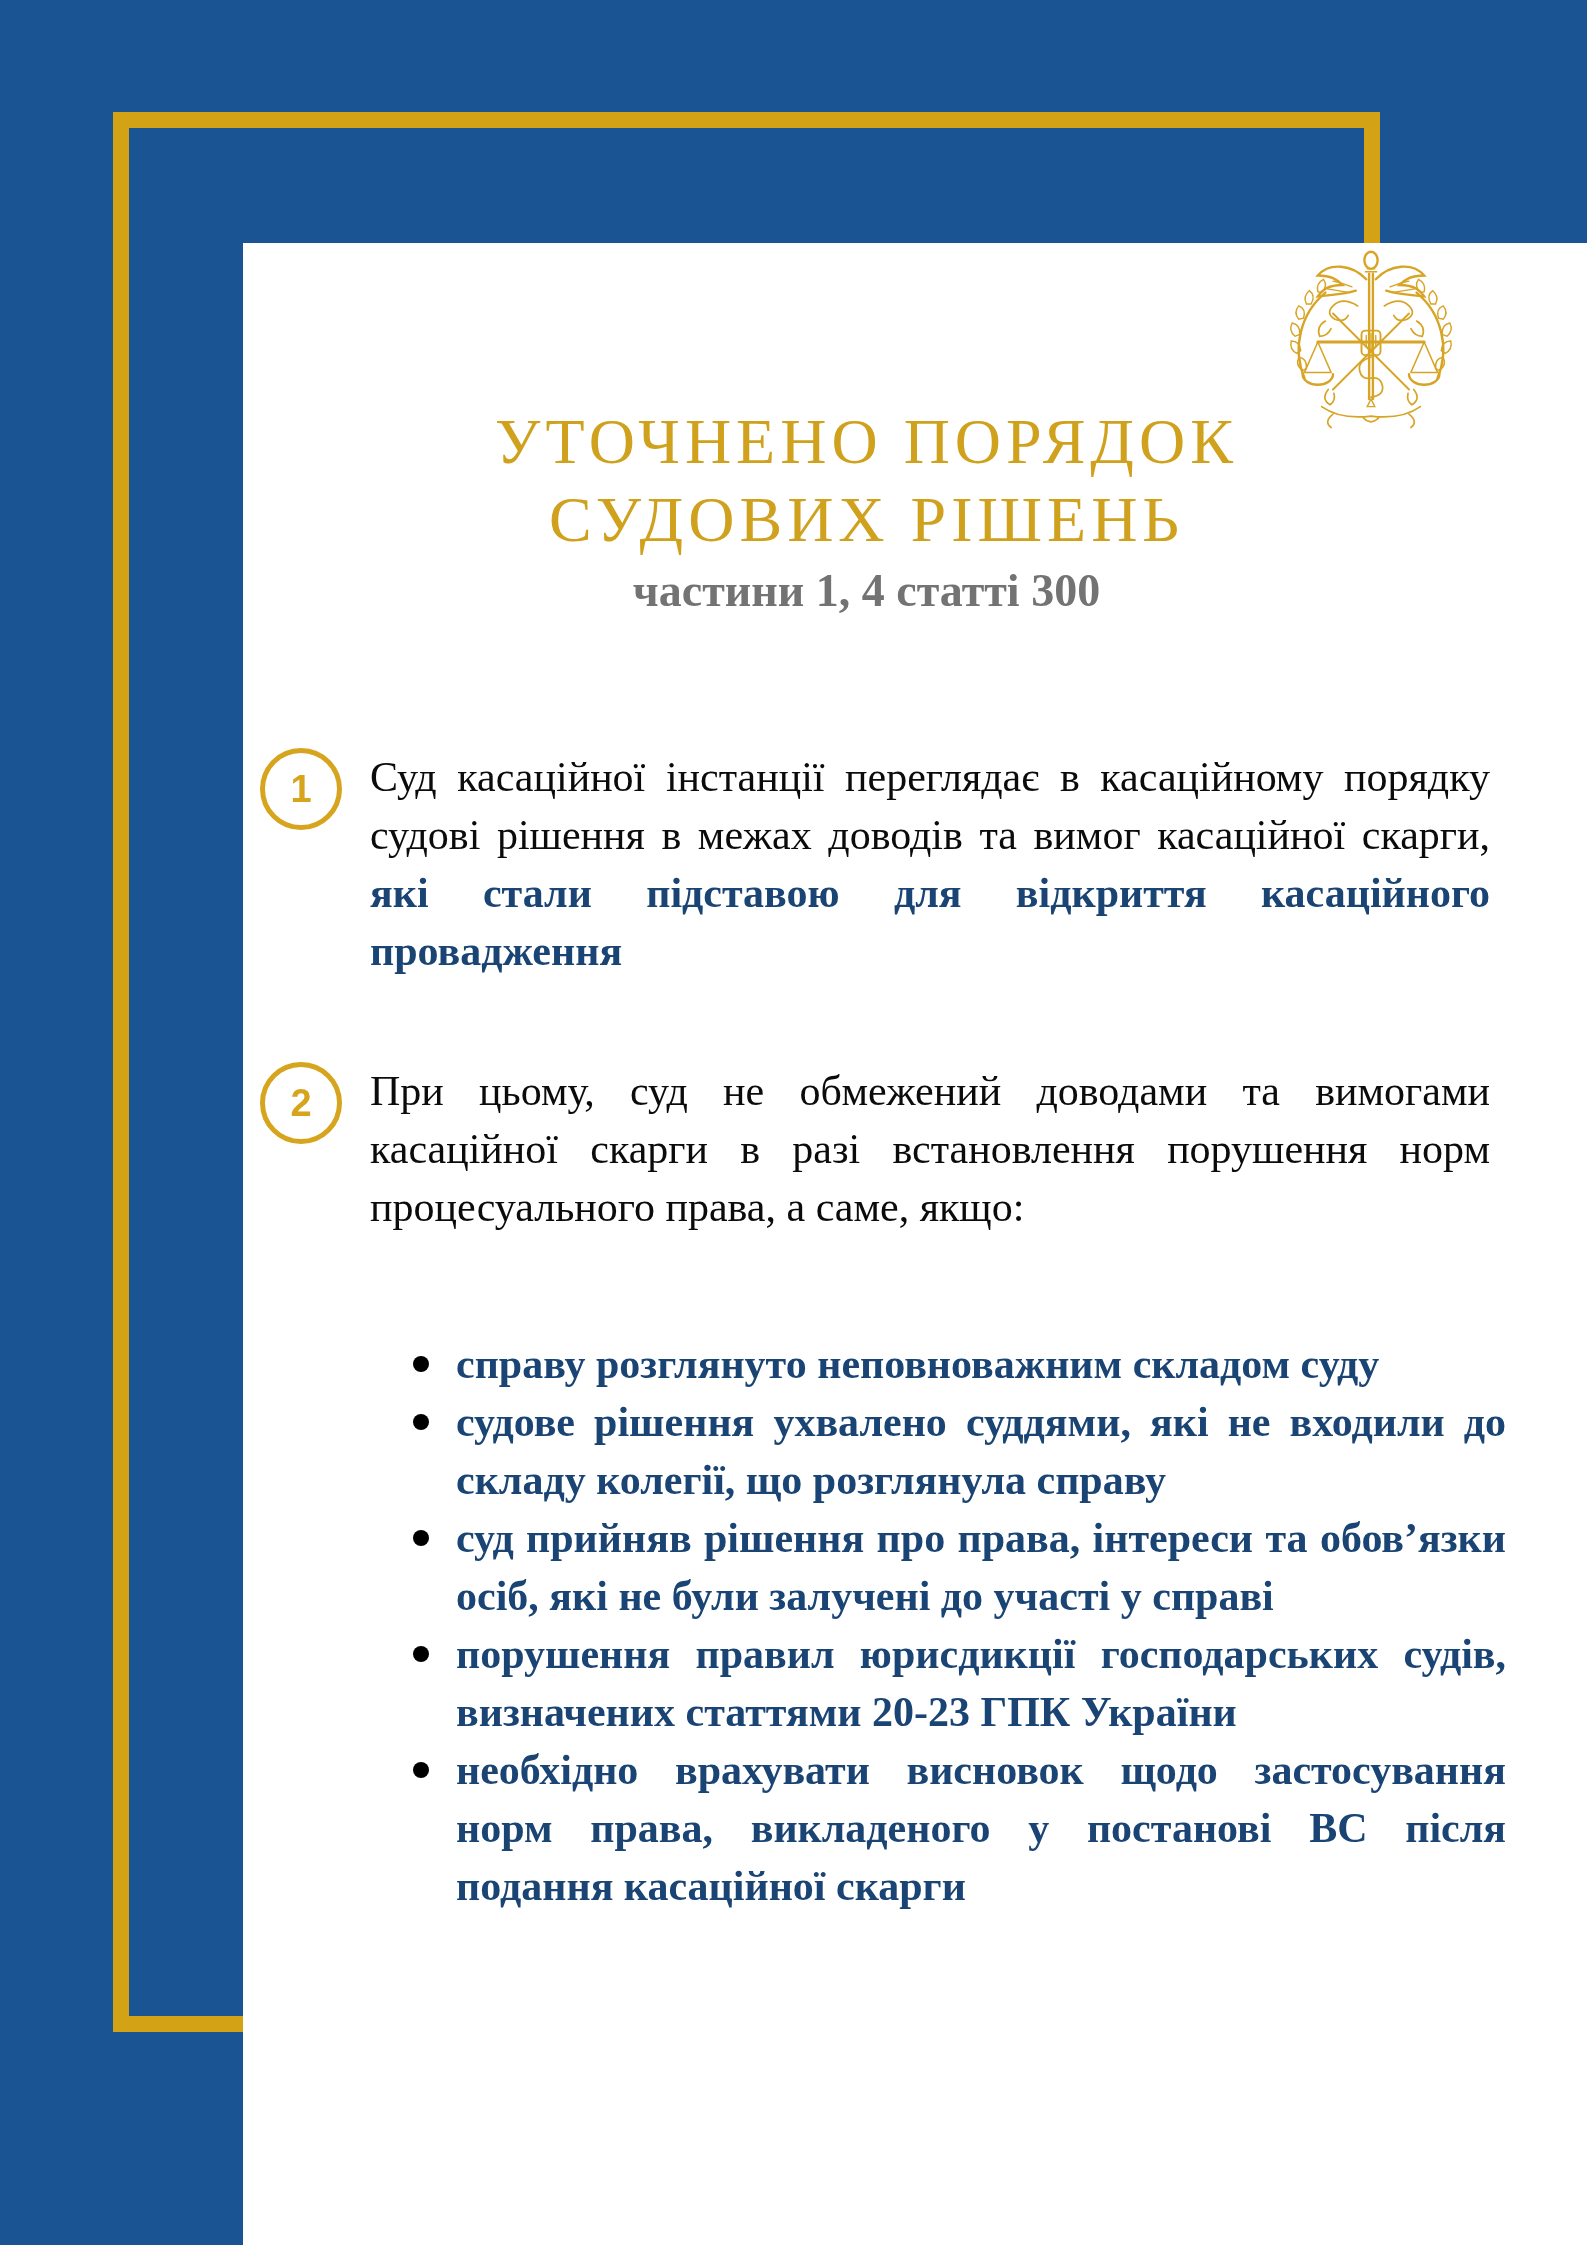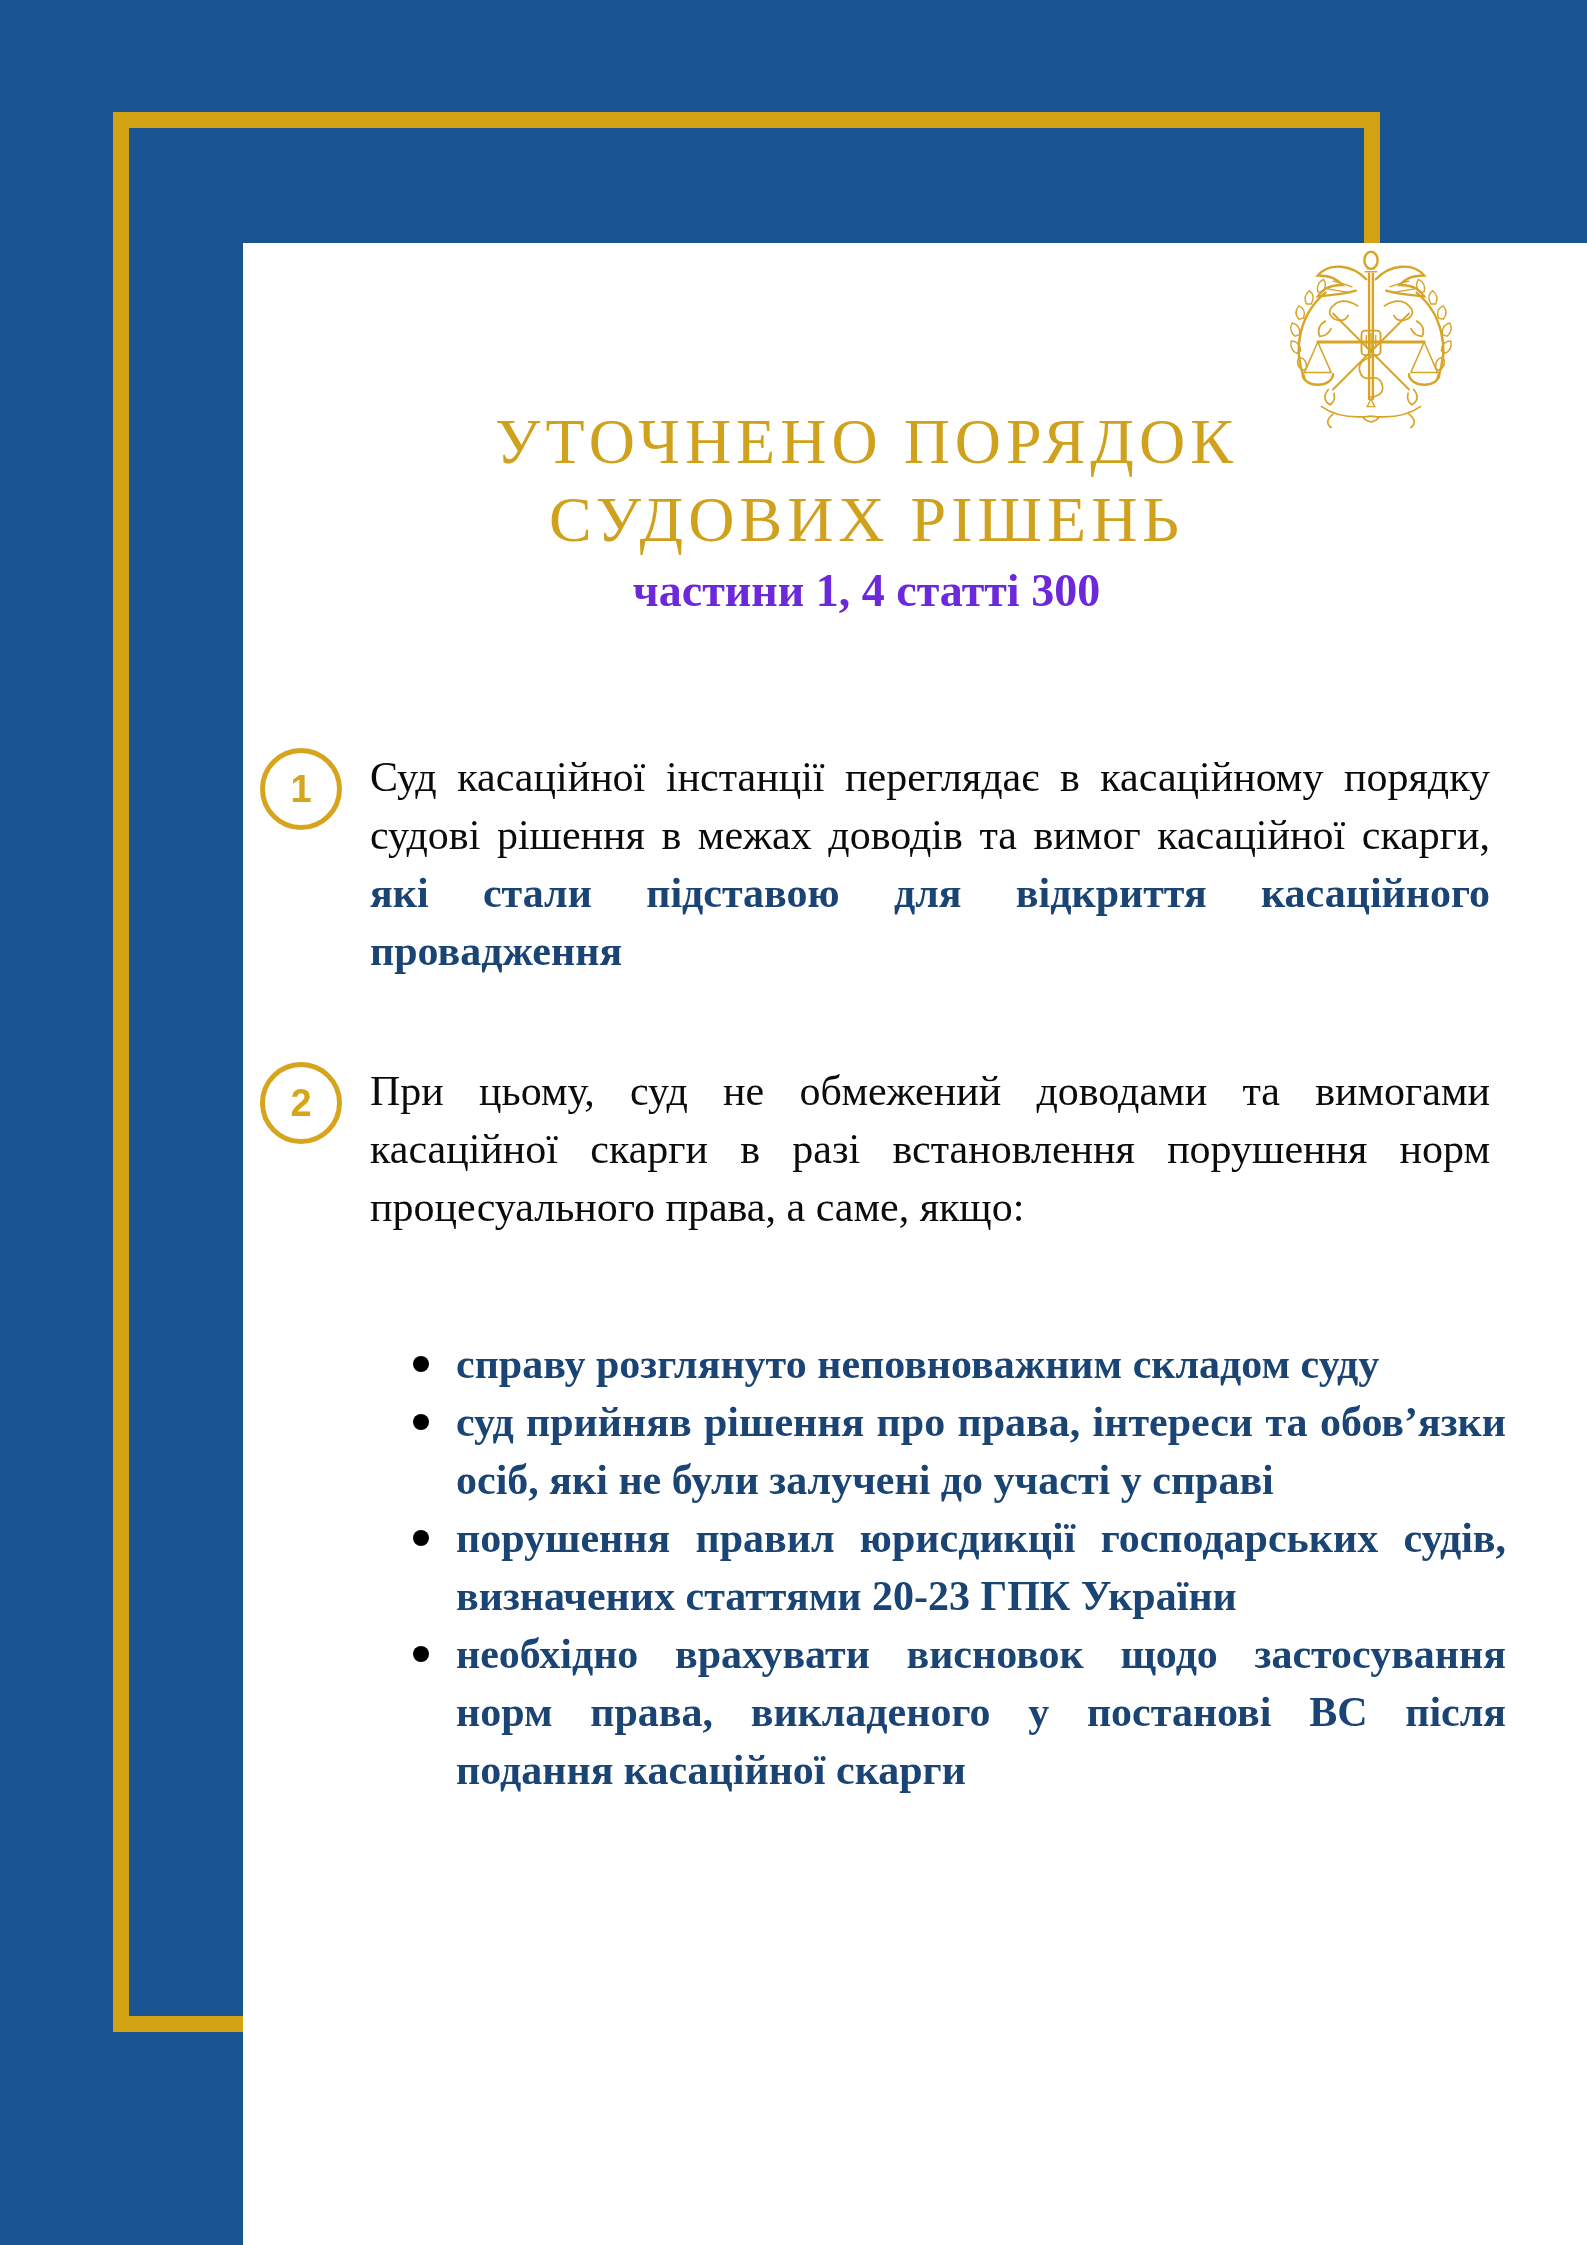--- a/index.html
+++ b/index.html
@@ -46,21 +46,21 @@
     font-weight:normal;
     letter-spacing:5px;
     color:#d0a11d;
   }
   .title .title-line { display:block; }
   .subtitle {
     margin-top:6px;
     font-size:46px;
     line-height:52px;
     font-weight:bold;
-    color:#6d28d9;
+    color:#737373;
   }
   .item {
     position:absolute;
     left:17px;
     width:1230px; 
   }
   .item-1 { top:505px; }
   .item-2 { top:819px; }
   .num-circle {
     position:absolute;
@@ -174,19 +174,20 @@
 
     <div class="item item-2">
       <div class="num-circle">
         <span>2</span>
       </div>
       <p class="item-text"><span>При цьому, суд не обмежений доводами та вимогами касаційної скарги в разі встановлення порушення норм процесуального права, а саме, якщо:</span><span class="navy"></span></p>
     </div>
 
     <ul class="bullets">
       <li>справу розглянуто неповноважним складом суду</li>
+      <li>судове рішення ухвалено суддями, які не входили до складу колегії, що розглянула справу</li>
       <li>суд прийняв рішення про права, інтереси та обов’язки осіб, які не були залучені до участі у справі</li>
       <li>порушення правил юрисдикції господарських судів, визначених статтями 20-23 ГПК України</li>
       <li>необхідно врахувати висновок щодо застосування норм права, викладеного у постанові ВС після подання касаційної скарги</li>
     </ul>
 
   </div>
 </div>
 
 </body></html>

